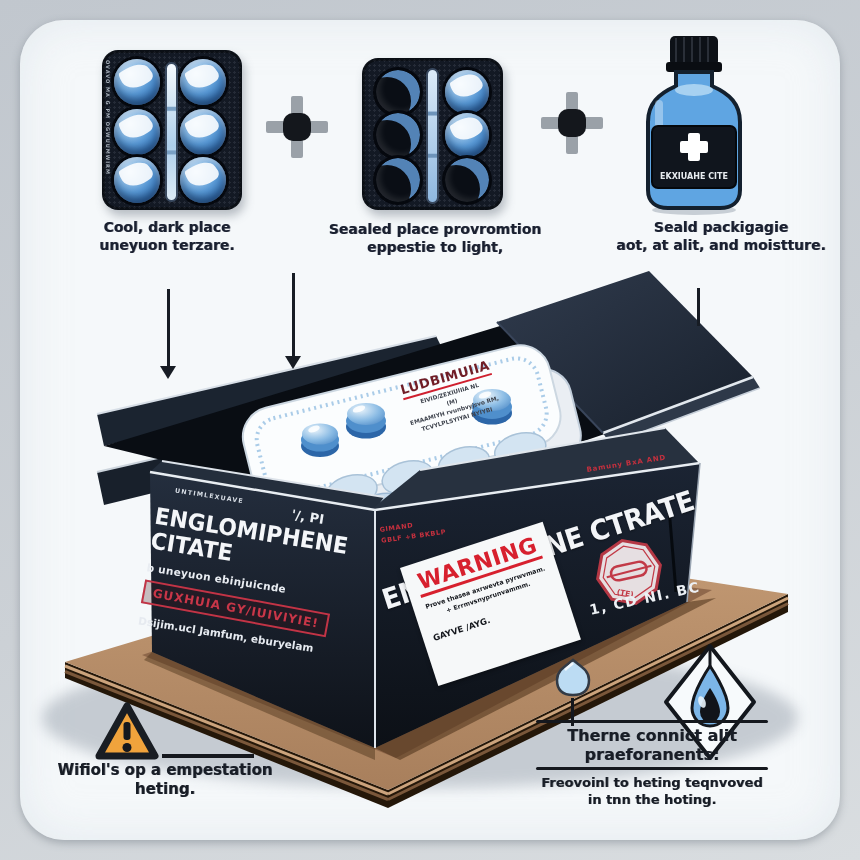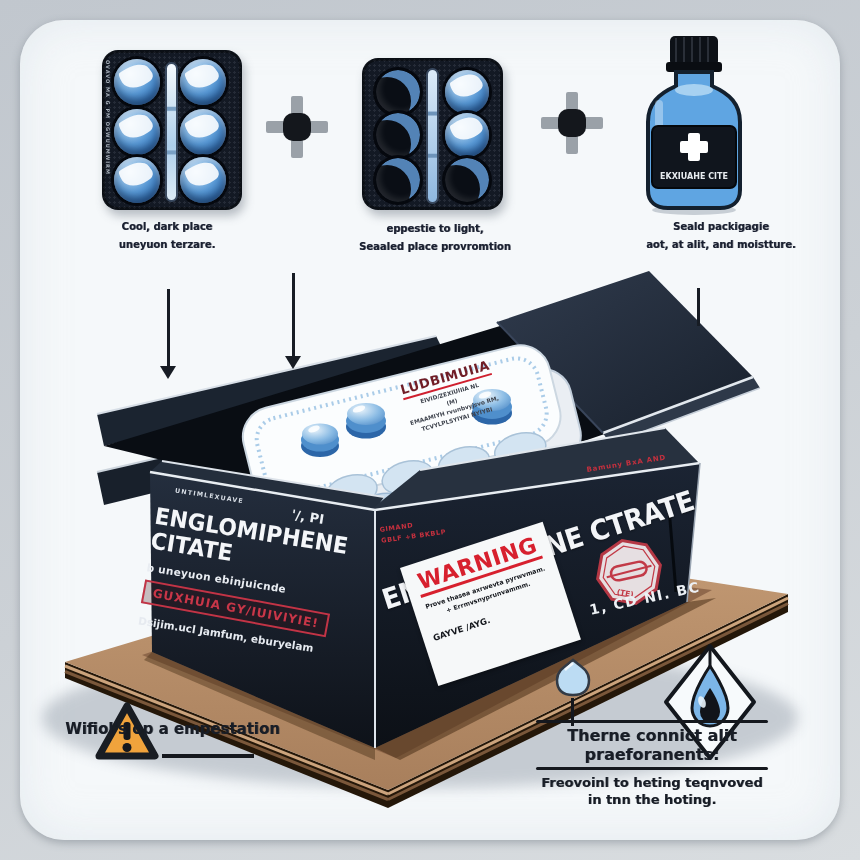--- a/index.html
+++ b/index.html
@@ -26,21 +26,21 @@
   .pill-dark::after{content:"";position:absolute;inset:0;border-radius:50%;
     box-shadow:inset -11px 9px 0 -2px rgba(96,152,210,.85), inset 4px -3px 6px rgba(255,255,255,.10);}
   .strip{position:absolute;border:2px solid #3a4a60;border-radius:7px;
     background-image:linear-gradient(180deg, transparent 31%, #7aa0c4 32%, #7aa0c4 34%, transparent 35%,
       transparent 63%, #7aa0c4 64%, #7aa0c4 66%, transparent 67%),
       linear-gradient(#f4f9fd,#aecfeb 60%,#dcebf7);}
   .plus{position:absolute;width:62px;height:62px;z-index:4;}
   .plus .arm-h{position:absolute;left:0;right:0;top:25px;height:12px;background:#9aa1a8;border-radius:2px;}
   .plus .arm-v{position:absolute;top:0;bottom:0;left:25px;width:12px;background:#9aa1a8;border-radius:2px;}
   .plus .core{position:absolute;left:17px;top:17px;width:28px;height:28px;background:#14171c;border-radius:10px;}
-  .caption{position:absolute;text-align:center;font-size:10px;line-height:18px;font-weight:800;
+  .caption{position:absolute;text-align:center;font-size:14px;line-height:18px;font-weight:800;
     color:#1a2030;text-shadow:.7px 0 0 rgba(26,32,48,.6);z-index:4;}
   .arrow{position:absolute;width:2.5px;background:#171c24;z-index:4;}
   .arrow.head::after{content:"";position:absolute;bottom:-12px;left:50%;transform:translateX(-50%);
     width:0;height:0;border:8px solid transparent;border-top:13px solid #171c24;border-bottom:0;}
   
   .scene{position:absolute;left:0;top:0;z-index:2;}
   .icon-abs{position:absolute;z-index:5;}
   
   .overlay{position:absolute;z-index:5;transform-origin:top left;}
   .lp-group{left:160px;top:484px;width:205px;transform:rotate(9deg);color:#fff;}
@@ -66,21 +66,21 @@
   .warn-lines{margin-top:5px;font-size:6.3px;font-weight:700;color:#15181e;line-height:1.6;}
   .warn-foot{margin-top:12px;text-align:left;margin-left:10px;font-size:8.5px;font-weight:800;color:#15181e;}
   .rp-qty{left:588px;top:602px;transform:rotate(-12deg);font-size:14px;font-weight:800;
     color:#edf1f5;letter-spacing:1.5px;}
   .card-label{left:370px;top:388px;width:150px;transform:rotate(-16deg);text-align:center;}
   .card-title{display:inline-block;font-size:13px;font-weight:800;color:#701d26;letter-spacing:.5px;
     border-bottom:2.5px solid #cf1f2e;padding-bottom:1px;}
   .card-lines{margin-top:2px;font-size:5.8px;font-weight:700;color:#3e434d;line-height:1.55;}
   
   .bl-line{position:absolute;left:162px;top:754px;width:92px;height:3.5px;background:#15181e;z-index:5;}
-  .bl-text{position:absolute;left:50px;top:720px;width:230px;text-align:right;font-size:15px;
+  .bl-text{position:absolute;left:50px;top:761px;width:230px;text-align:center;font-size:15px;
     line-height:19px;font-weight:800;color:#181d26;text-shadow:.7px 0 0 rgba(24,29,38,.6);z-index:5;}
   .stem{position:absolute;left:571px;top:698px;width:2.5px;height:28px;background:#15181e;z-index:5;}
   .br-block{position:absolute;left:536px;top:720px;width:232px;z-index:5;text-align:center;}
   .br-rule{height:3px;background:#15181e;border-radius:2px;}
   .br-heading{font-size:16px;font-weight:800;color:#181d26;padding:3px 0;
     text-shadow:.6px 0 0 rgba(24,29,38,.55);}
   .br-lines{margin-top:5px;font-size:13px;font-weight:800;line-height:16.5px;color:#181d26;
     text-shadow:.6px 0 0 rgba(24,29,38,.55);}
 </style>
 </head>
@@ -259,22 +259,22 @@
       <rect x="44" y="111" width="28" height="12" rx="2" fill="#fff"></rect>
     </g>
     <text x="58" y="149" text-anchor="middle" font-size="8" font-weight="bold" fill="#e8ecf0">EKXIUAHE CITE</text>
   </svg>
 
   <div class="caption" style="left:27px;top:218px;width:280px;">
     <div>Cool, dark place</div>
     <div>uneyuon terzare.</div>
   </div>
   <div class="caption" style="left:325px;top:220px;width:220px;">
+    <div>Seaaled place provromtion</div>
     <div>eppestie to light,</div>
-    <div>Seaaled place provromtion</div>
   </div>
   <div class="caption" style="left:601px;top:218px;width:240px;">
     <div>Seald packigagie</div>
     <div>aot, at alit, and moistture.</div>
   </div>
 
   <div class="arrow head" style="left:167px;top:289px;height:78px;"></div>
   <div class="arrow head" style="left:292px;top:273px;height:84px;"></div>
   <div class="arrow" style="left:697px;top:288px;height:38px;"></div>
 
@@ -319,20 +319,21 @@
   <div class="overlay rp-qty">1, CD NI. BC</div>
 
   <svg class="icon-abs" style="left:95px;top:700px;" width="64" height="64" viewBox="0 0 64 64">
     <polygon points="32,6 60,56 4,56" fill="#f0a33c" stroke="#191d23" stroke-width="7" stroke-linejoin="round"></polygon>
     <rect x="28.5" y="22" width="7" height="18" rx="3" fill="#15181e"></rect>
     <circle cx="32" cy="47.5" r="4.5" fill="#15181e"></circle>
   </svg>
   <div class="bl-line"></div>
   <div class="bl-text">
     <div>Wifiol's op a empestation</div>
+    <div>heting.</div>
   </div>
 
   <svg class="icon-abs" style="left:553px;top:658px;" width="40" height="40" viewBox="0 0 40 40">
     <path d="M20,2 C13,8 4,12 4,22 C4,32 10,37 20,37 C30,37 36,32 36,22 C36,12 27,8 20,2 Z" fill="#bcdcf3" stroke="#323a45" stroke-width="2.5"></path>
     <path d="M12,12 C15,9 18,7 20,5" stroke="#ffffff" stroke-width="2.5" fill="none" opacity=".8"></path>
   </svg>
   <div class="stem"></div>
 
   <svg class="icon-abs" style="left:660px;top:640px;" width="100" height="124" viewBox="0 0 100 124">
     <polygon points="50,6 94,62 50,118 6,62" fill="#f7fafc" stroke="#13171d" stroke-width="4" stroke-linejoin="round"></polygon>

